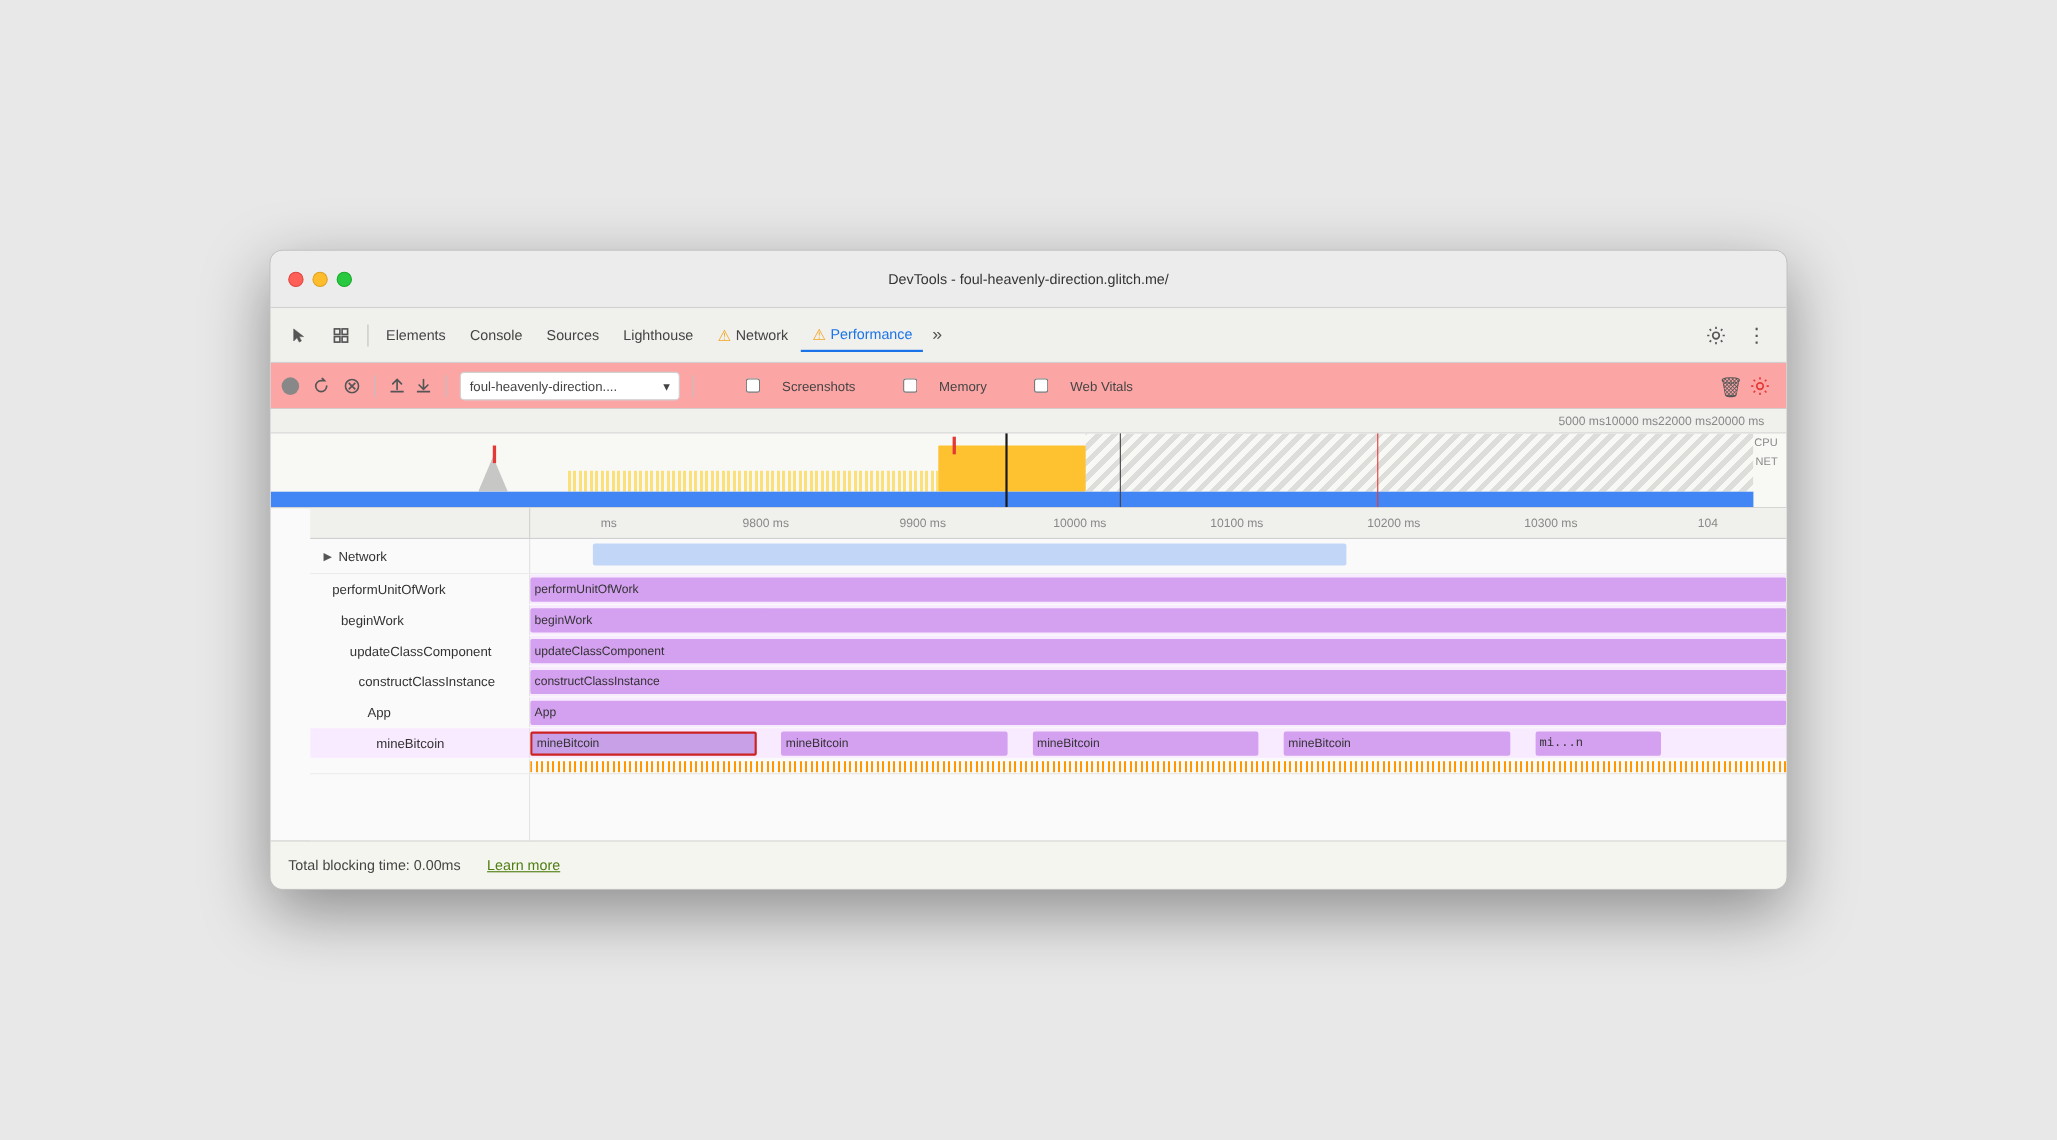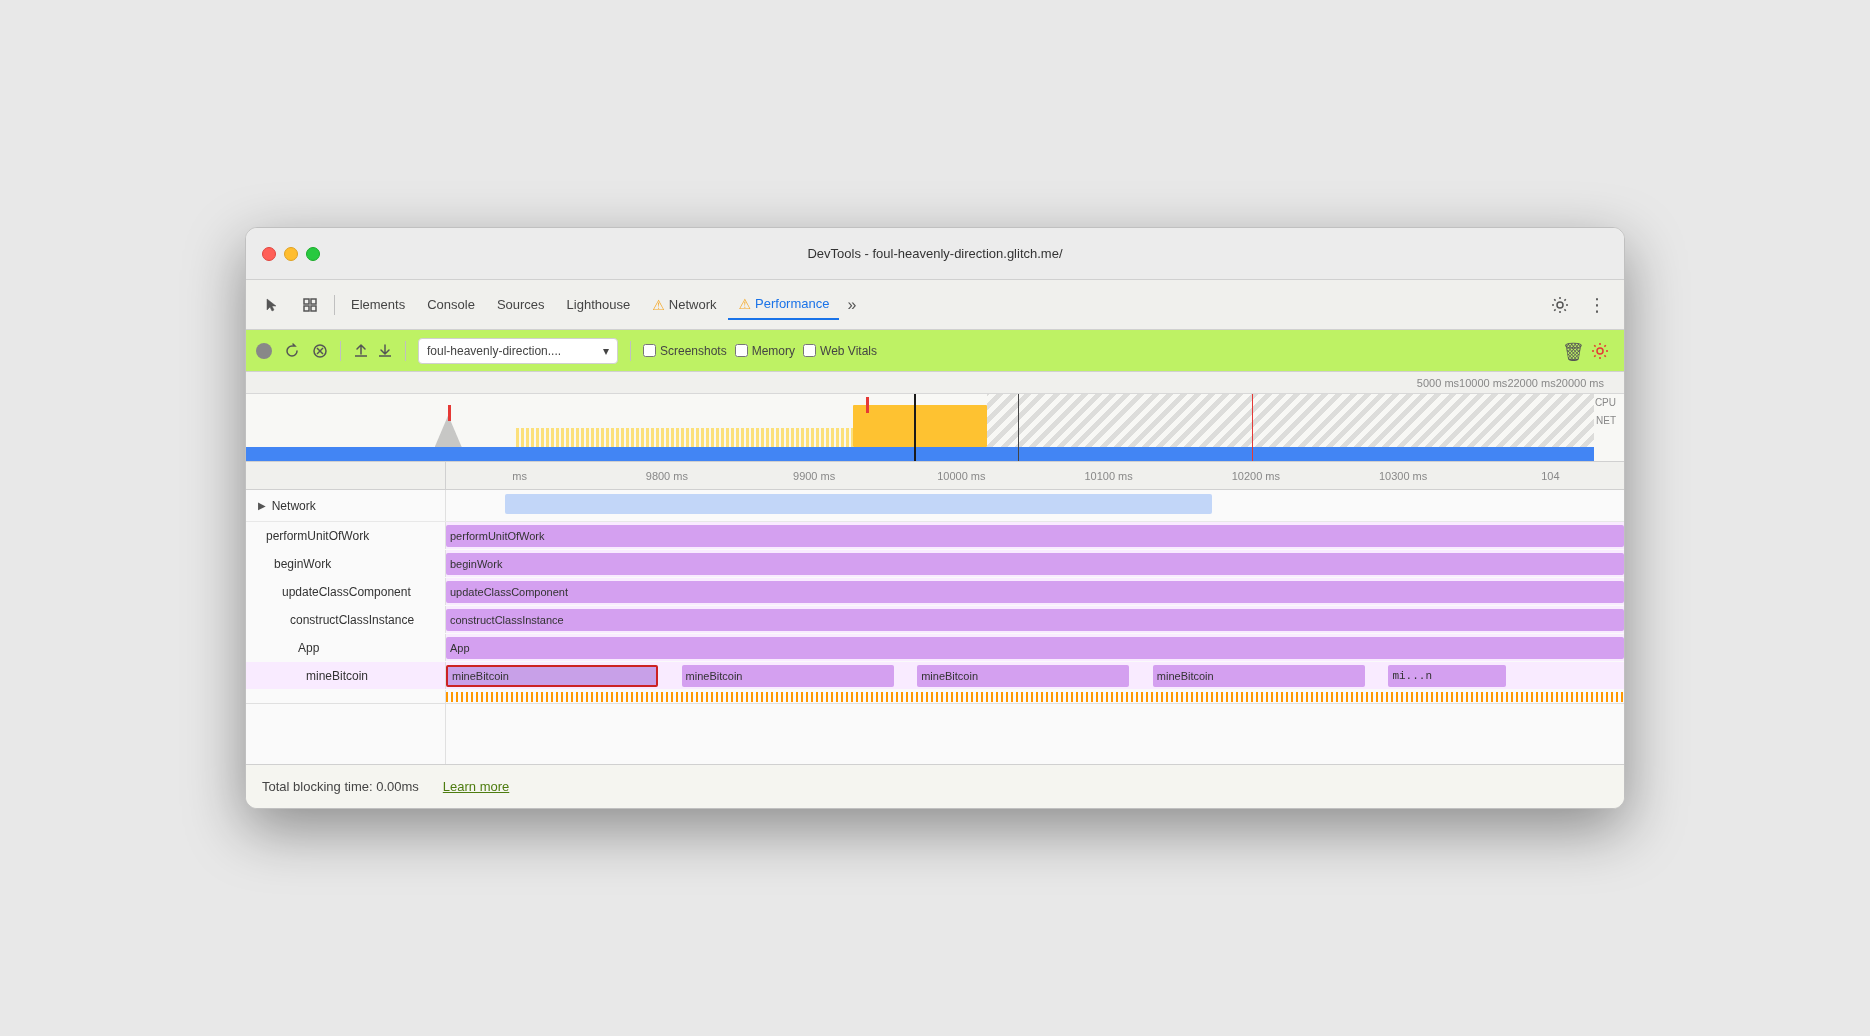--- a/index.html
+++ b/index.html
@@ -93,21 +93,21 @@
       font-size: 16px;
       color: #555;
     }
     .toolbar-right {
       margin-left: auto;
       display: flex;
       align-items: center;
       gap: 4px;
     }
     .recording-toolbar {
-      background: #bef264;
+      background: #fca5a5;
       height: 42px;
       display: flex;
       align-items: center;
       padding: 0 10px;
       border-bottom: 1px solid #d0d0d0;
       gap: 8px;
     }
     .reload-btn {
       background: none;
       border: none;
@@ -130,23 +130,24 @@
       color: #444;
       display: flex;
       align-items: center;
       gap: 4px;
       cursor: pointer;
       min-width: 200px;
     }
     .checkbox-group {
       display: flex;
       align-items: center;
-      gap: 4px;
+      gap: 20px;
       font-size: 12px;
       color: #444;
+      margin-left: 35px;
     }
     .checkbox-group input { cursor: pointer; }
     .gear-btn {
       background: none;
       border: none;
       cursor: pointer;
       font-size: 16px;
       color: #555;
       width: 28px;
       height: 28px;
@@ -169,20 +170,21 @@
       font-size: 10px;
       color: #888;
       line-height: 1.8;
       text-align: right;
     }
     
     .main-content {
       display: flex;
       flex-direction: column;
       background: #fafafa;
+      padding-left: 36px;
     }
     .timeline-header-row {
       height: 28px;
       background: #f0f0ed;
       border-bottom: 1px solid #d0d0d0;
       display: flex;
       align-items: center;
       font-size: 11px;
       color: #888;
       position: relative;

